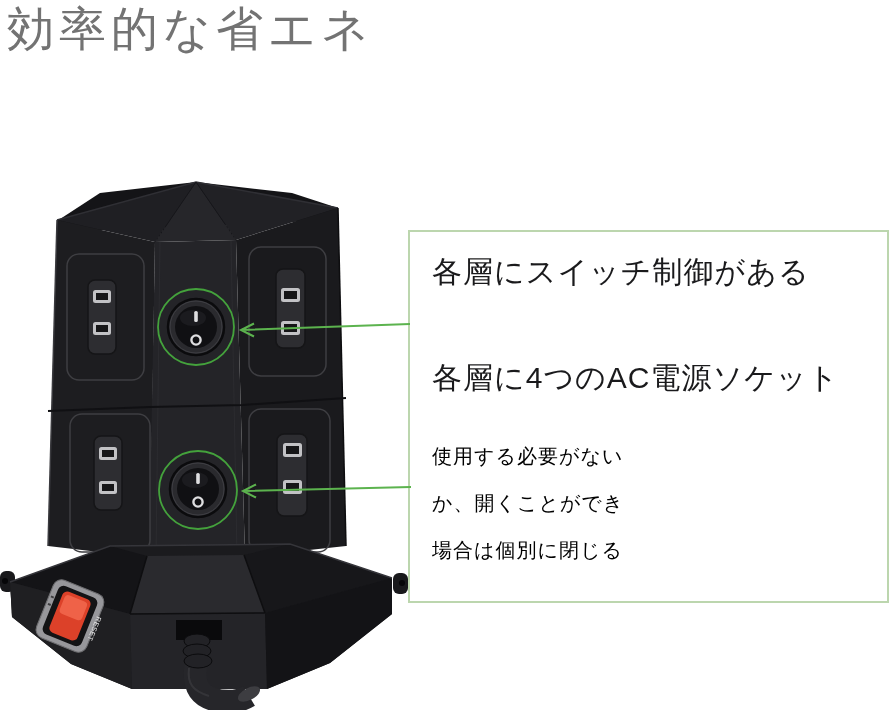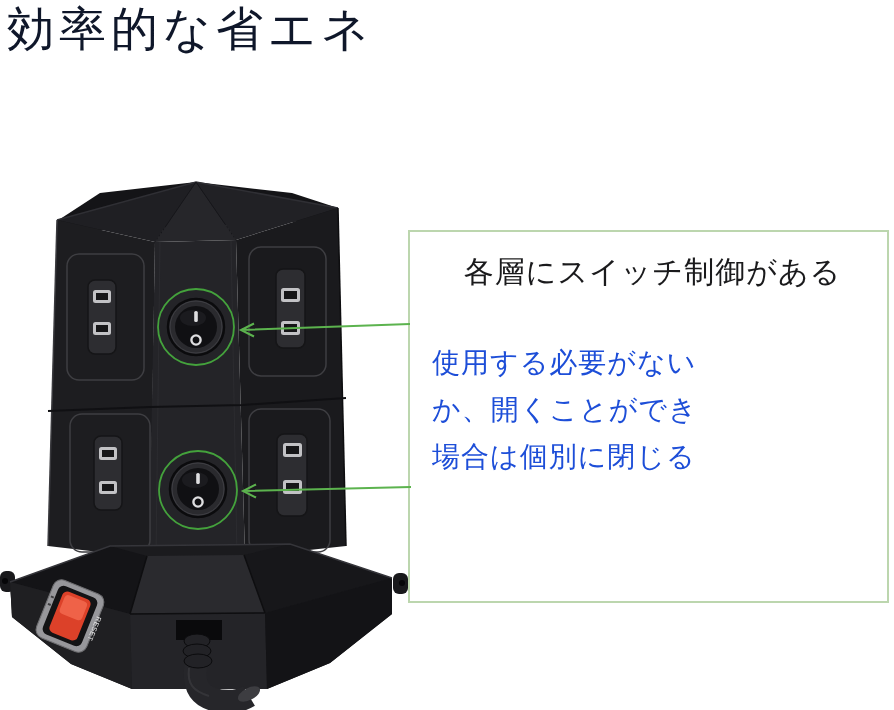--- a/index.html
+++ b/index.html
@@ -2,47 +2,48 @@
 <html><head>
 <meta charset="utf-8">
 <style>
   html,body{margin:0;padding:0;background:#ffffff;}
   .stage{
     position:relative;width:894px;height:710px;background:#ffffff;overflow:hidden;
     font-family:"Liberation Sans","DejaVu Sans",sans-serif;color:#1d1d1f;
   }
   .headline{
     position:absolute;left:7px;top:3px;margin:0;
-    font-size:47px;font-weight:500;letter-spacing:5px;color:#0f172a;line-height:1.1;
+    font-size:47px;font-weight:500;letter-spacing:5px;color:#737373;line-height:1.1;
     white-space:nowrap;
   }
   .callout{
     position:absolute;left:408px;top:230px;width:481px;height:373px;
     box-sizing:border-box;border:2px solid #bcd6ae;background:#ffffff;
     padding:22px 14px 0 22px;
   }
   .callout .feat{
     font-size:30px;letter-spacing:1px;color:#1a1a1c;line-height:36px;white-space:nowrap;
   }
-  .callout .feat-1{margin:0 0 49px 0;text-align:center;}
+  .callout .feat-1{margin:0 0 70px 0;}
   .callout .feat-2{margin:0 0 37px 0;}
   .callout .body-line{
-    font-size:28px;letter-spacing:1px;color:#1d4ed8;line-height:47px;white-space:nowrap;
+    font-size:20px;letter-spacing:1px;color:#000000;line-height:47px;white-space:nowrap;
   }
   svg.illus{position:absolute;left:0;top:0;}
 </style>
 </head>
 <body>
 
 <div class="stage">
 
   <h1 class="headline">効率的な省エネ</h1>
 
   <div class="callout" style="border-color: rgb(188, 214, 174);">
     <div class="feat feat-1">各層にスイッチ制御がある</div>
+    <div class="feat feat-2">各層に4つのAC電源ソケット</div>
     <div class="body-line">使用する必要がない</div>
     <div class="body-line">か、開くことができ</div>
     <div class="body-line">場合は個別に閉じる</div>
   </div>
 
   <svg class="illus" width="894" height="710" viewBox="0 0 894 710">
 
     <g>
 
       <polygon points="57,221 100,193 196,182 292,193 338,208 338,220 57,232" fill="#141417"></polygon>

